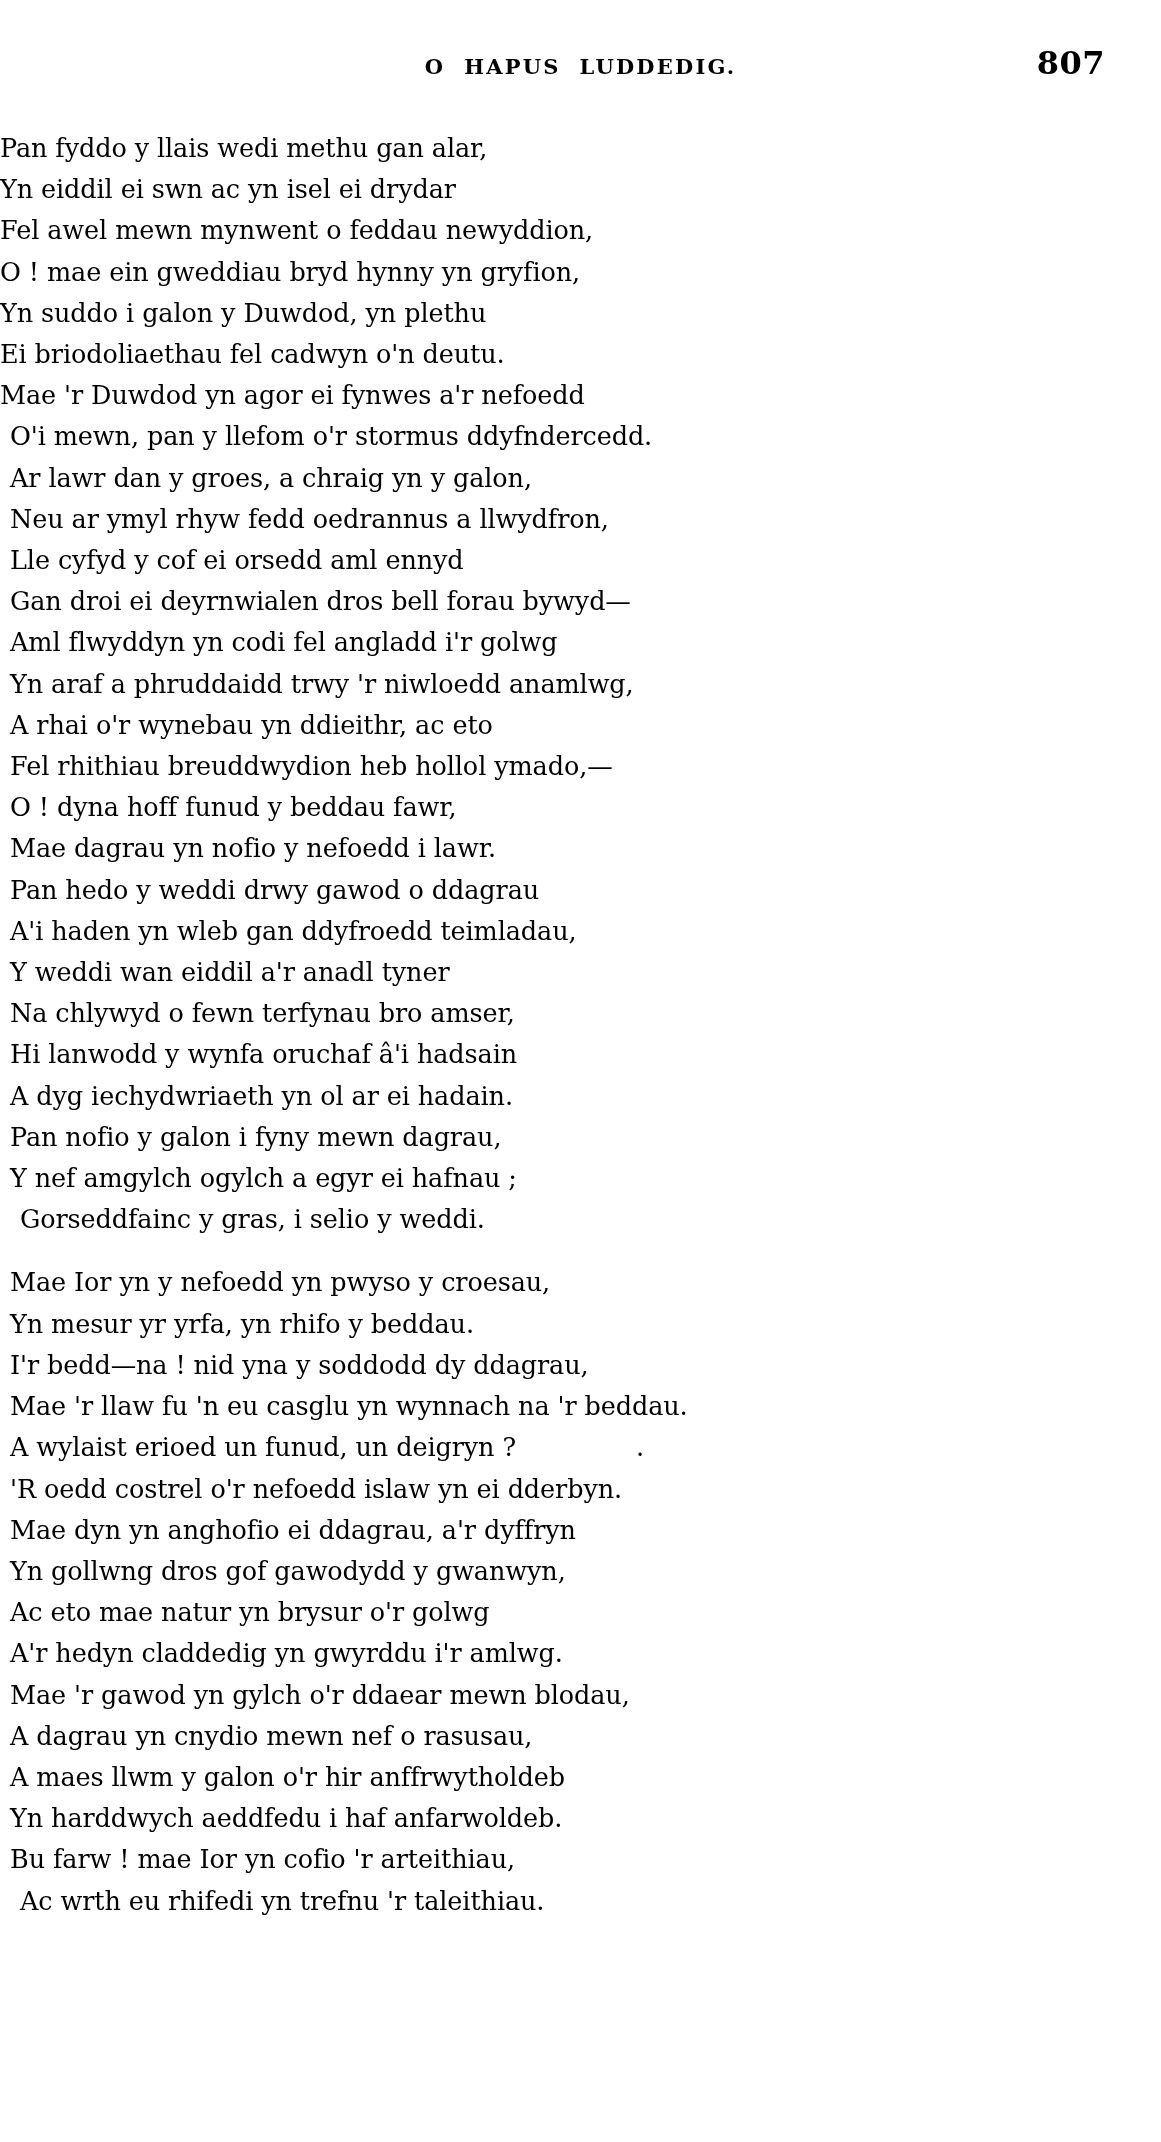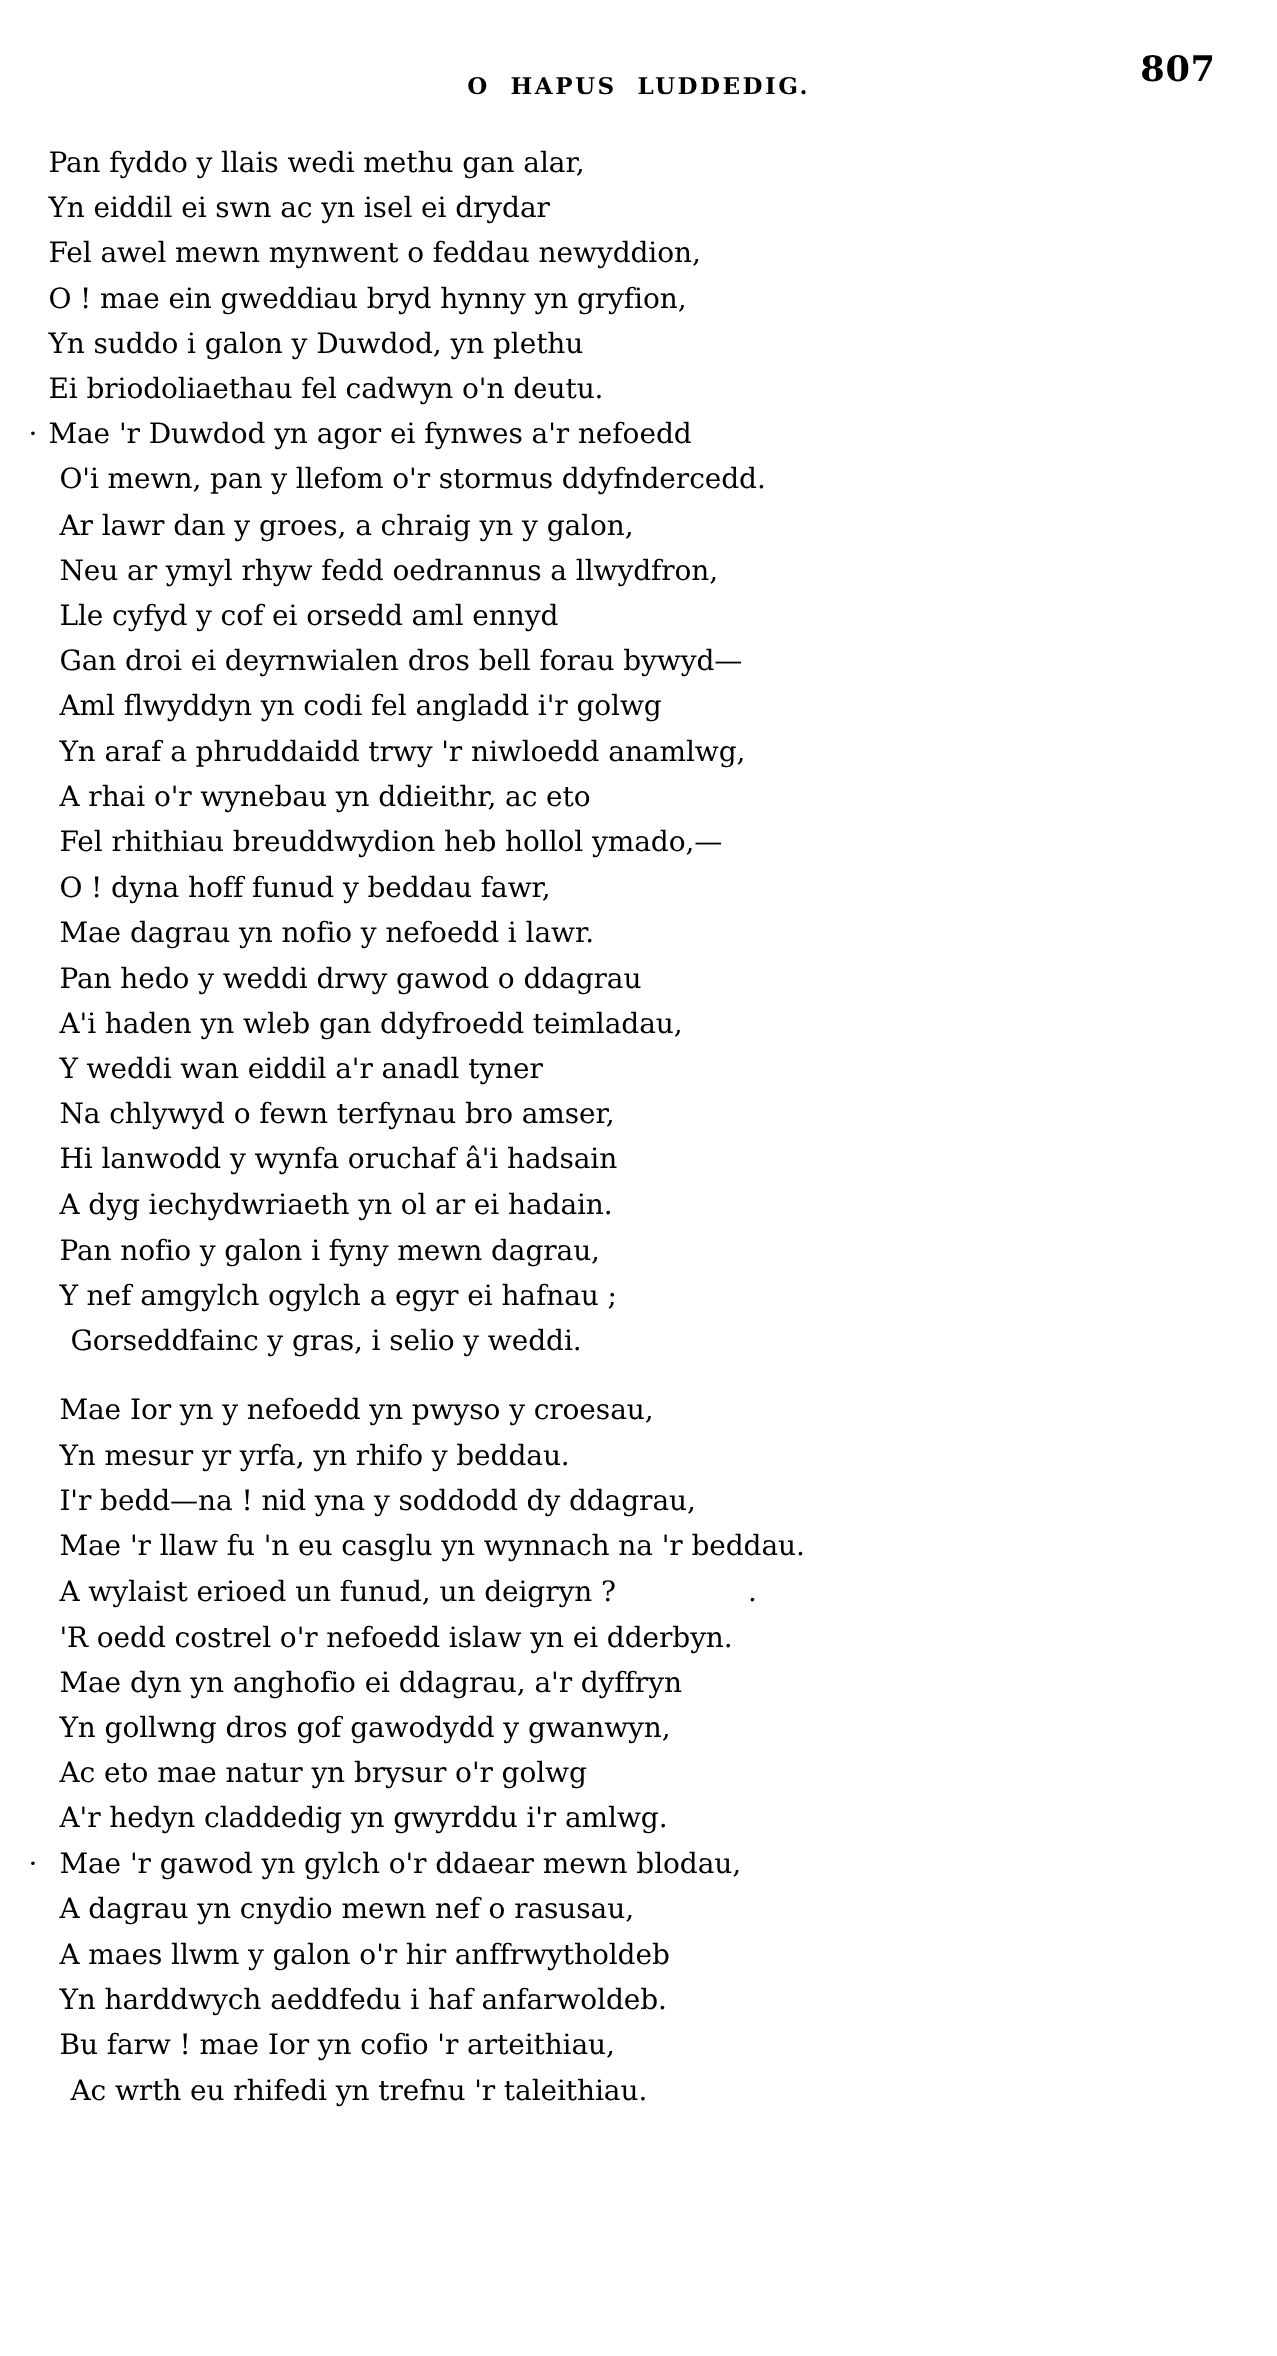--- a/index.html
+++ b/index.html
@@ -24,21 +24,21 @@
   }
   .header {
     position: relative;
     height: 96px;
     margin: 0;
   }
   .running-head {
     position: absolute;
     left: 0;
     right: 0;
-    top: 65px;
+    top: 54px;
     text-align: center;
     font-family: "DejaVu Serif", "Liberation Serif", serif;
     font-weight: bold;
     font-size: 21px;
     letter-spacing: 2.2px;
     white-space: pre;
   }
   .page-number {
     position: absolute;
     right: 56px;
@@ -46,21 +46,20 @@
     font-family: "DejaVu Serif", "Liberation Serif", serif;
     font-weight: bold;
     font-size: 32px;
     letter-spacing: 0.5px;
   }
   .body-text {
     position: absolute;
     top: 128px;
     left: 0;
     right: 0;
-    padding-left: 44px;
     padding-right: 30px;
   }
   .stanza {
     margin: 0 0 0 0;
   }
   .stanza + .stanza {
     margin-top: 22px;
   }
   .line {
     font-family: "DejaVu Serif", "Liberation Serif", serif;

